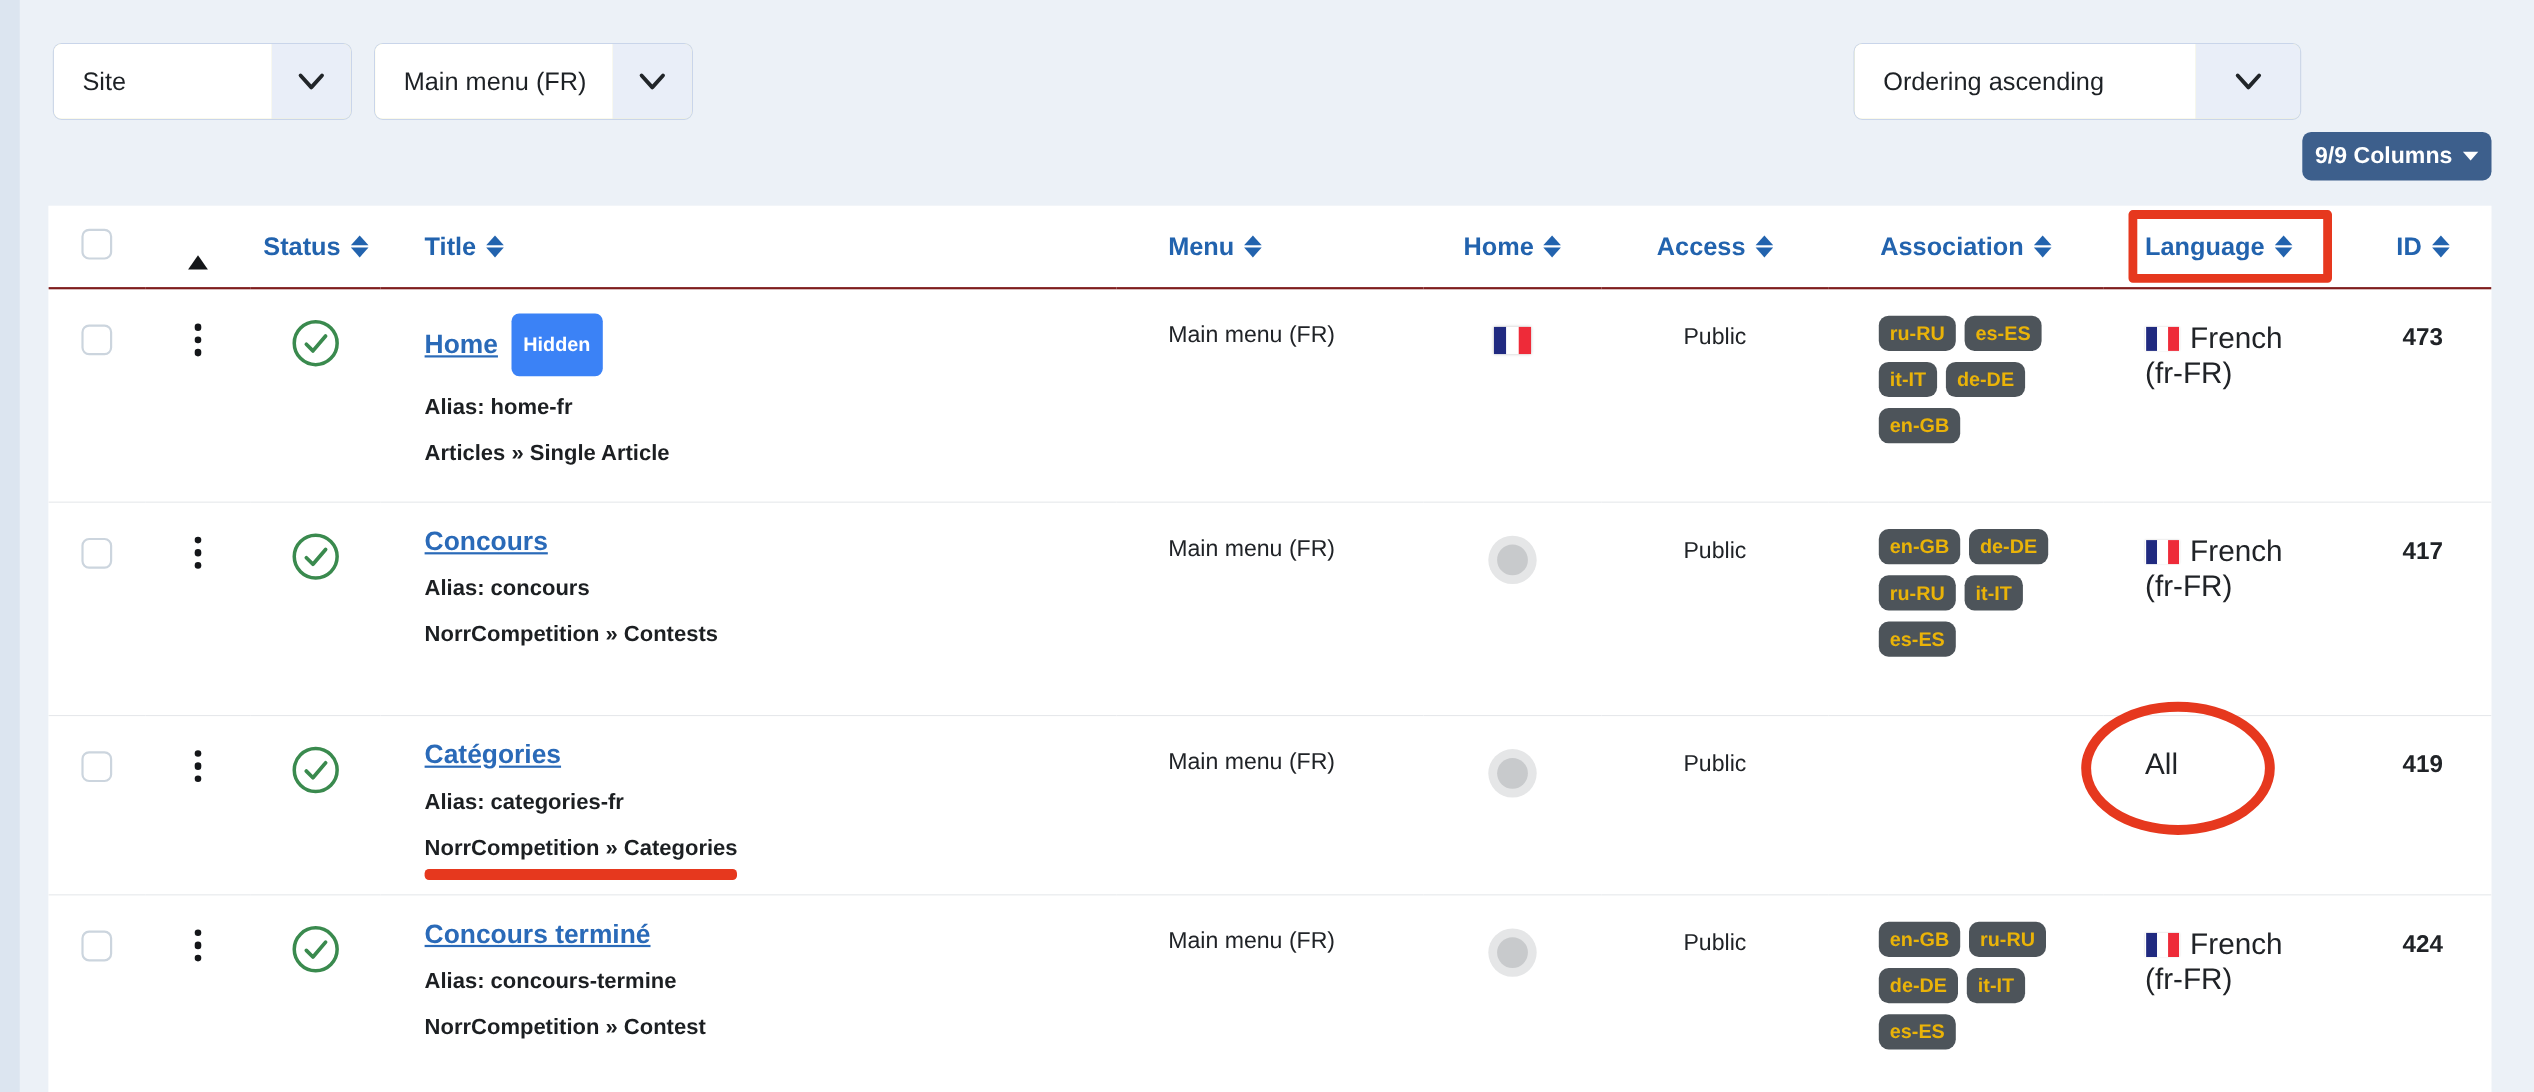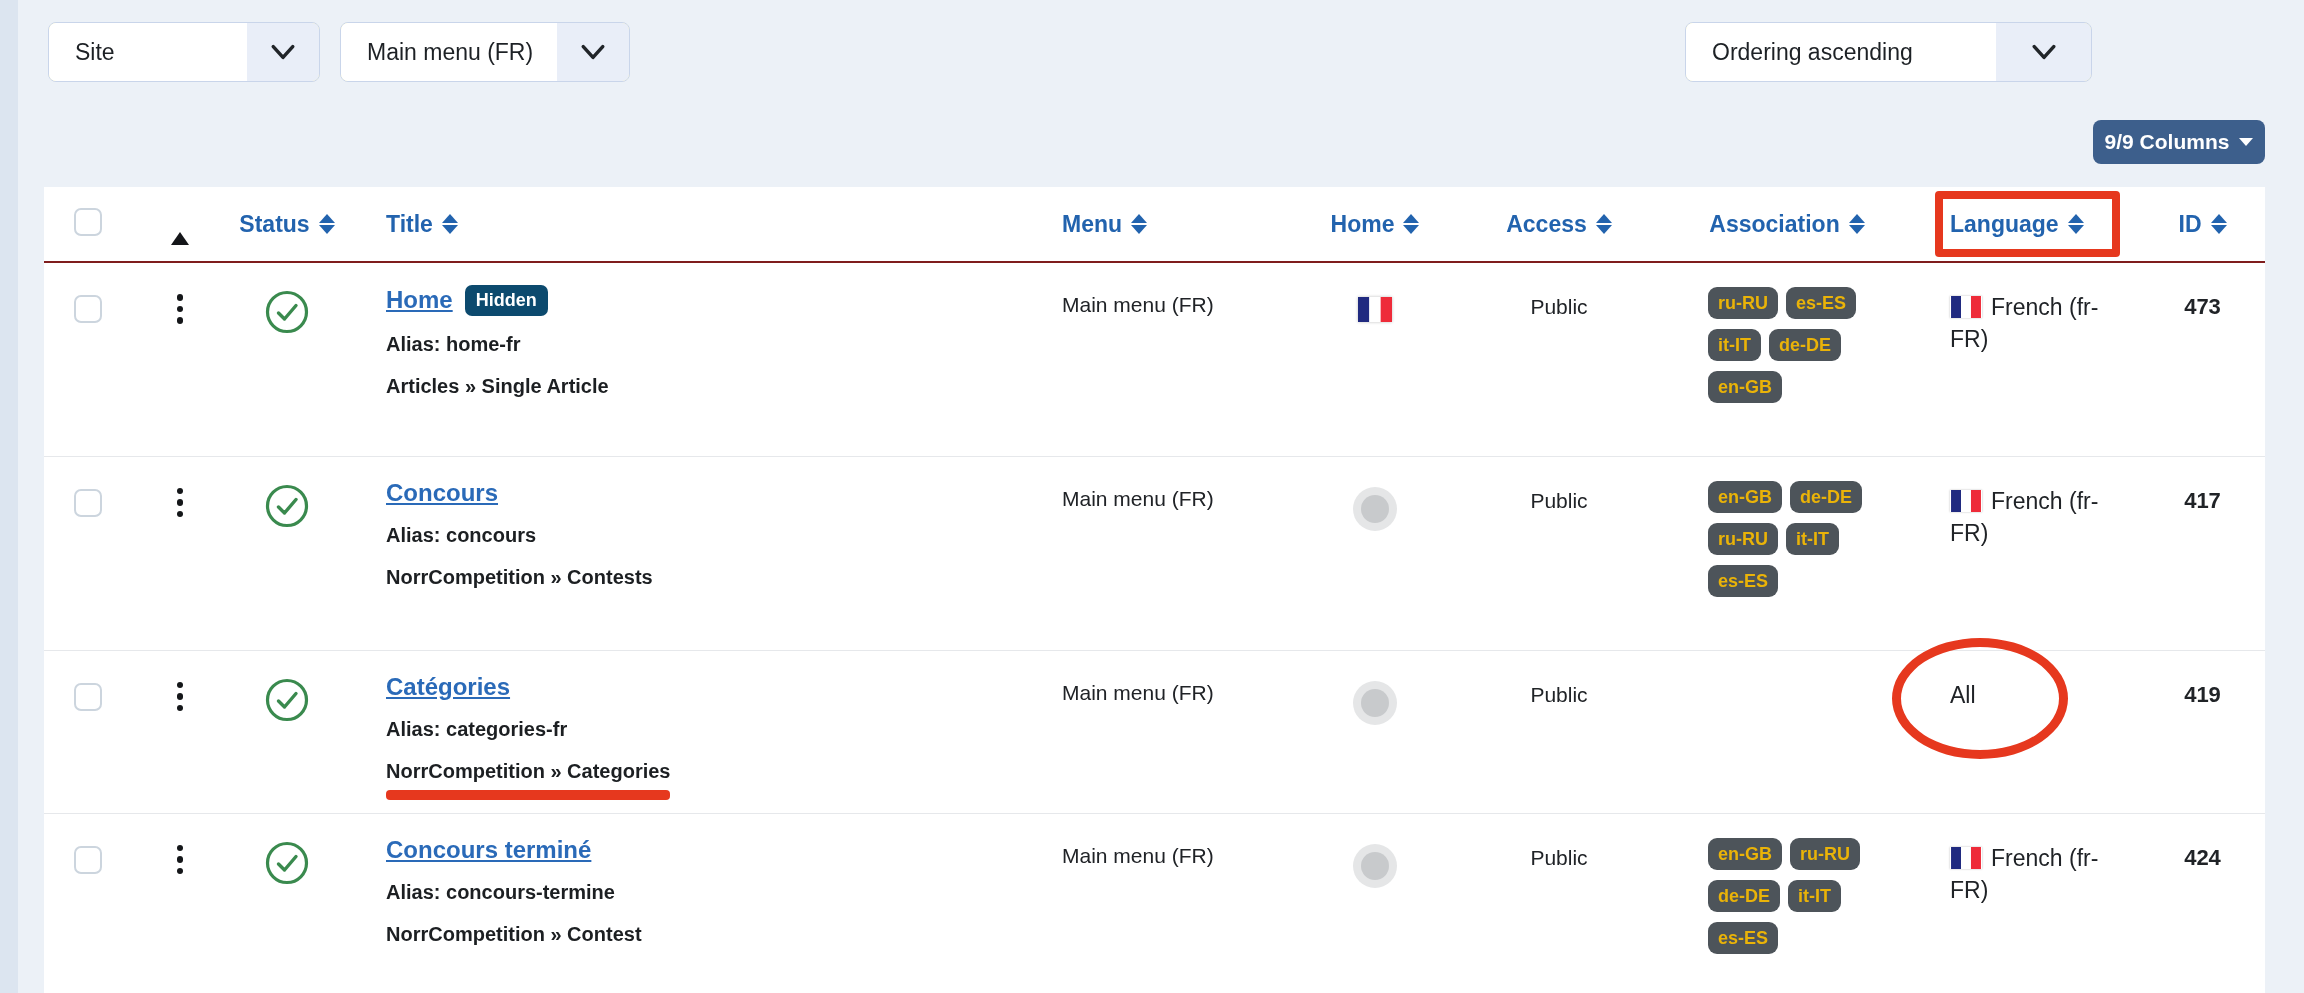--- a/index.html
+++ b/index.html
@@ -5,21 +5,21 @@
   * { margin:0; padding:0; box-sizing:border-box; }
   html,body { background:#ecf1f7; }
   .page {
     position:relative; width:2304px; height:993px; overflow:hidden;
     background:#ecf1f7; font-family:"Liberation Sans", sans-serif; color:#1d2125;
   }
   .left-strip { position:absolute; left:0; top:0; width:18px; height:993px; background:#dce5f0; }
 
   
   .select {
-    position:absolute; top:22px; height:60px; display:flex; align-items:stretch;
+    position:absolute; top:39px; height:70px; display:flex; align-items:stretch;
     background:#fef9c3; border:1.5px solid #c9d5ea; border-radius:8px; overflow:hidden; cursor:pointer;
   }
   .select .lbl { display:flex; align-items:center; padding-left:26px; font-size:23px; color:#1d2125; flex:1; background:#fff; }
   .select .lbl.center { justify-content:center; padding-left:0; }
   .select .zone { width:72px; background:#e9eef8; display:flex; align-items:center; justify-content:center; }
   #sel-site { left:48px; width:272px; }
   #sel-menu { left:340px; width:290px; }
   #sel-ordering { left:1685px; width:407px; }
   #sel-ordering .zone { width:95px; }
   #sel-limit { left:2108px; width:157px; }
@@ -70,39 +70,39 @@
   .c { text-align:center; }
   .checkbox { display:inline-block; width:28px; height:28px; border:2px solid #ccd5de; border-radius:7px; background:#fff; cursor:pointer; }
   td .checkbox { margin-top:32px; }
   .dots { display:inline-flex; flex-direction:column; gap:5px; margin-top:31px; cursor:pointer; }
   .dots i { width:6.5px; height:6.5px; border-radius:50%; background:#141619; }
   .statusicon { margin-top:26px; display:inline-block; cursor:pointer; }
 
   .cell-title { padding:22px 10px 0 40px; }
   .title-link { color:#2a6ab8; font-size:24px; font-weight:700; text-decoration:underline; cursor:pointer; }
   .badge-hidden {
-    display:inline-block; background:#0c4a6e; color:#fff; font-size:18px; font-weight:700;
-    padding:5px 11px; border-radius:7px; margin-left:12px; vertical-align:2px;
+    display:inline-block; background:#3b82f6; color:#fff; font-size:18px; font-weight:700;
+    padding:18px 11px; border-radius:7px; margin-left:12px; vertical-align:2px;
   }
   .alias, .path { font-size:20px; font-weight:700; color:#1c1f22; margin-top:14px; line-height:28px; }
   .red-underline { display:inline-block; }
   .red-underline::after { content:""; display:block; height:10px; background:#e6381e; border-radius:4px; margin-top:5px; }
 
   .cell-menu { padding:30px 0 0 47px; font-size:21px; color:#202327; }
   .flag-home { margin-top:34px; display:inline-block; box-shadow:0 0 3px rgba(0,0,0,.25); line-height:0; }
   .home-circle { width:44px; height:44px; border-radius:50%; background:#e5e6e7; margin:30px auto 0; display:flex; align-items:center; justify-content:center; cursor:pointer; }
   .home-circle i { width:28px; height:28px; border-radius:50%; background:#c8cacc; }
   .cell-access { padding-top:32px; font-size:21px; color:#202327; }
   .assoc-wrap { width:158px; margin:24px auto 0; display:flex; flex-wrap:wrap; gap:10px 8px; }
   .badge-lang {
     background:#4d545a; color:#eab308; font-size:18px; font-weight:700;
     padding:6px 10px; border-radius:9px; white-space:nowrap; line-height:20px;
   }
   .cell-language { padding:28px 0 0 38px; position:relative; }
-  .langbox { max-width:165px; font-size:23px; line-height:32px; color:#202327; }
+  .langbox { max-width:165px; font-size:27px; line-height:32px; color:#202327; }
   .flag-inline { display:inline-block; vertical-align:-3px; margin-right:9px; box-shadow:0 0 2px rgba(0,0,0,.25); line-height:0; }
   .cell-id { padding-top:31px; font-size:22px; color:#202327; text-align:center;font-weight:bold; }
 
   
   .th-language { position:relative; }
   .red-box {
     position:absolute; left:23px; top:4px; width:185px; height:66px;
     border:8px solid #e6381e; border-radius:4px; pointer-events:none;
   }
   .red-ellipse {

